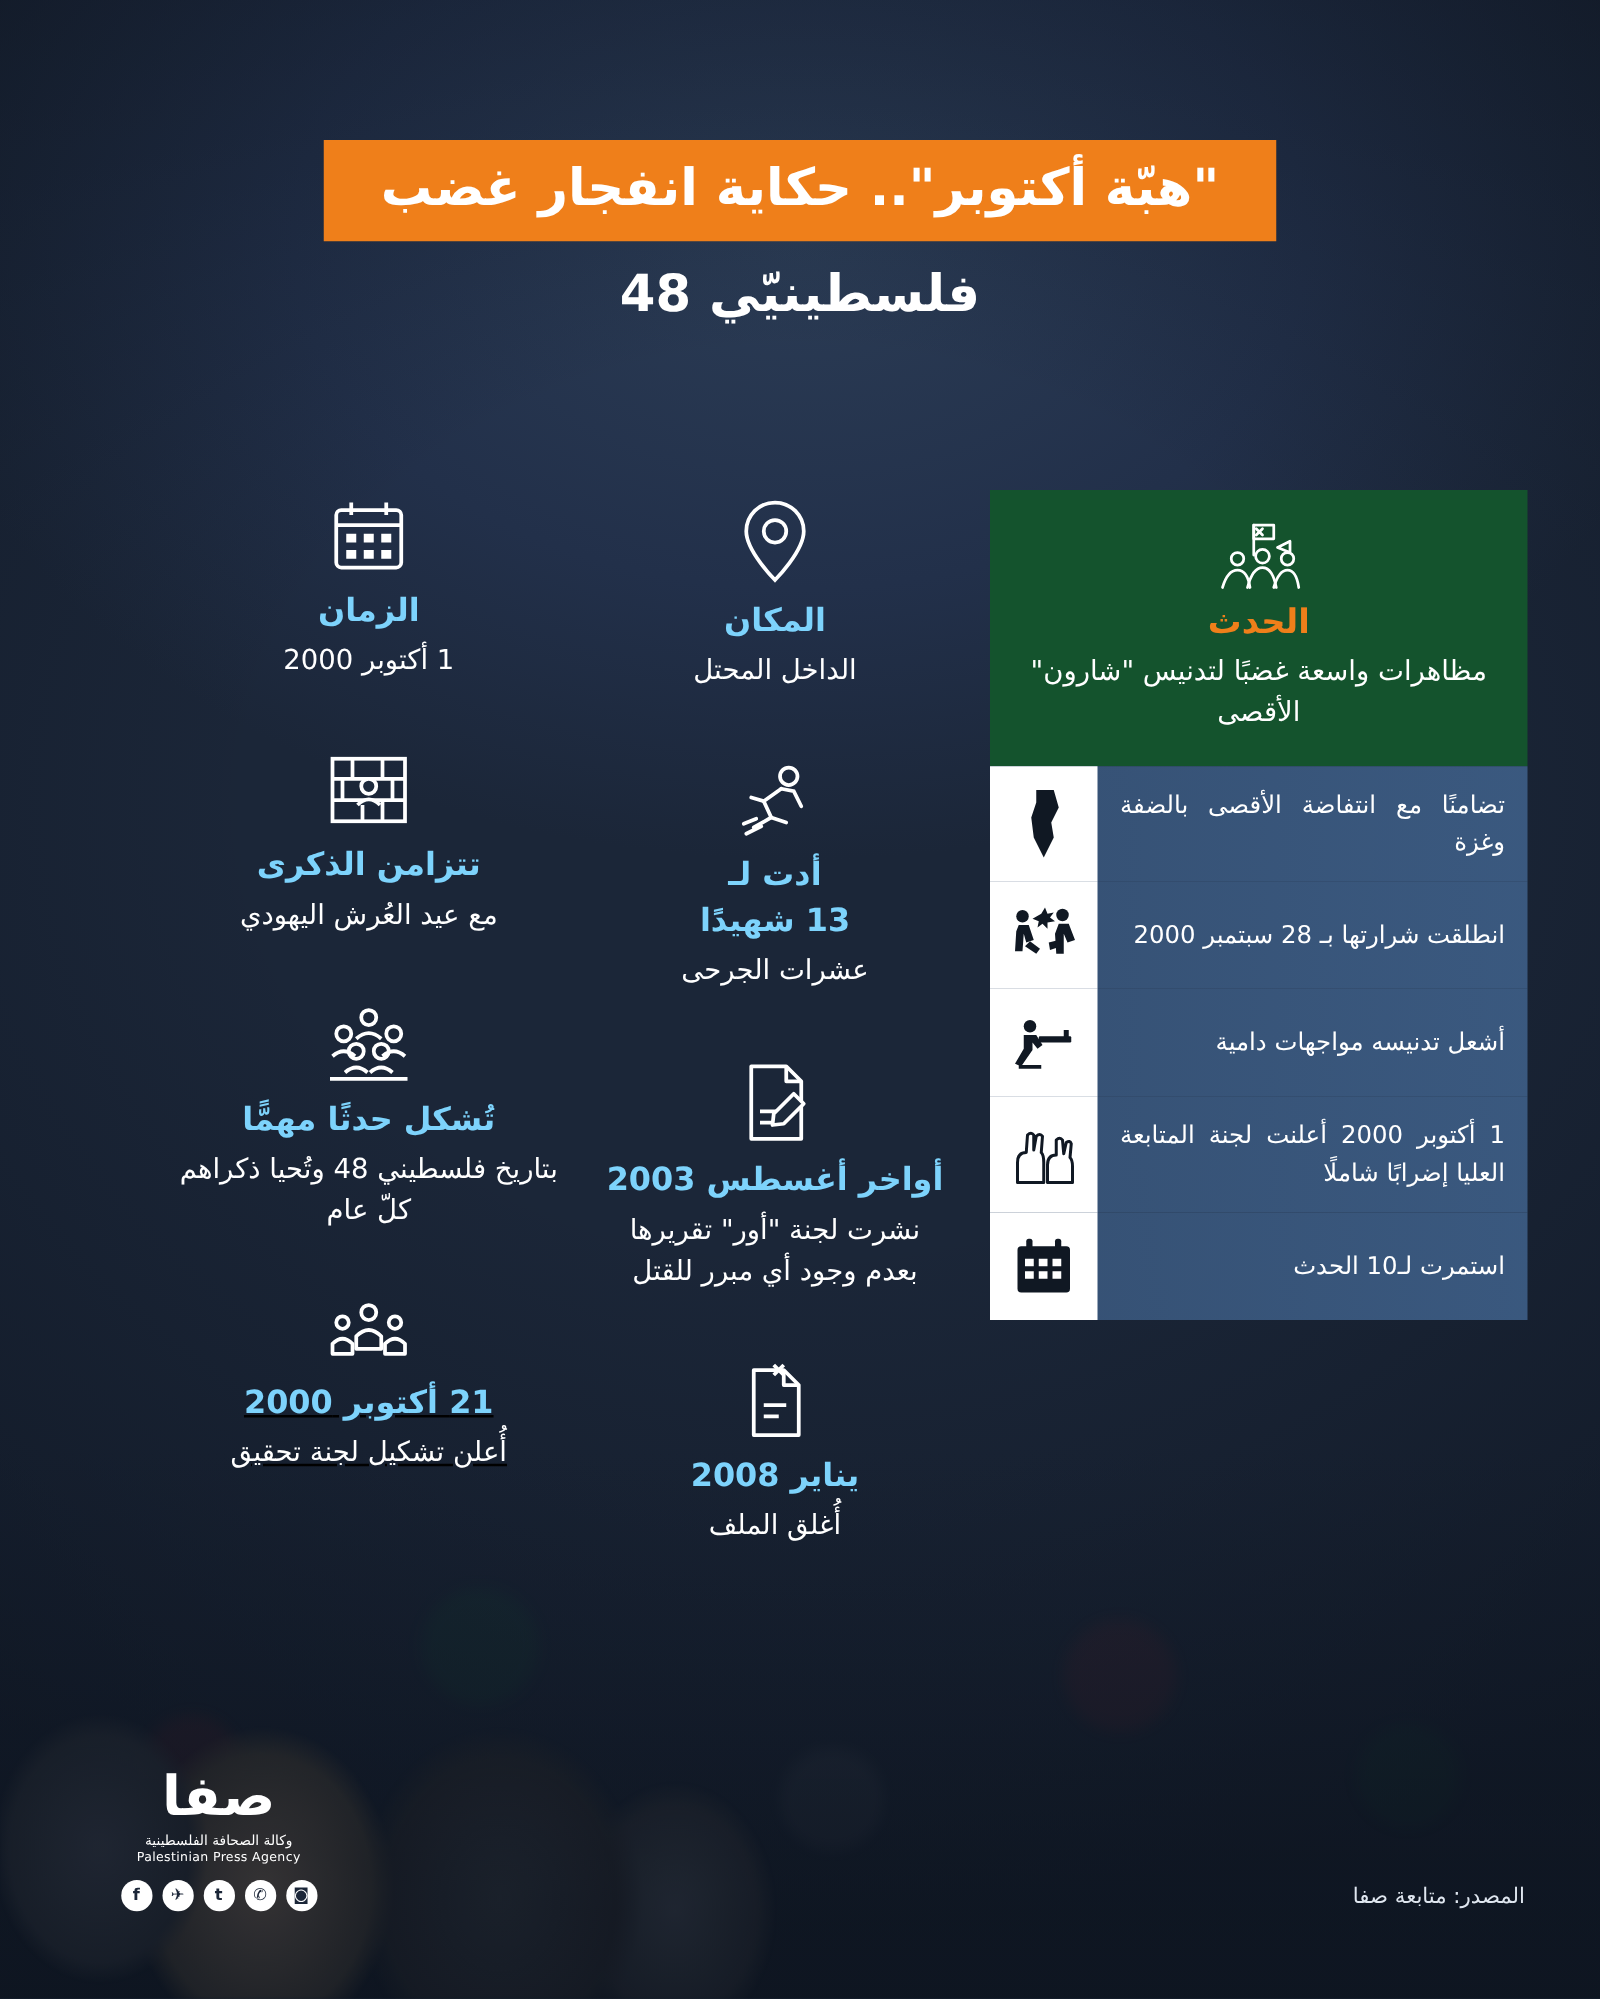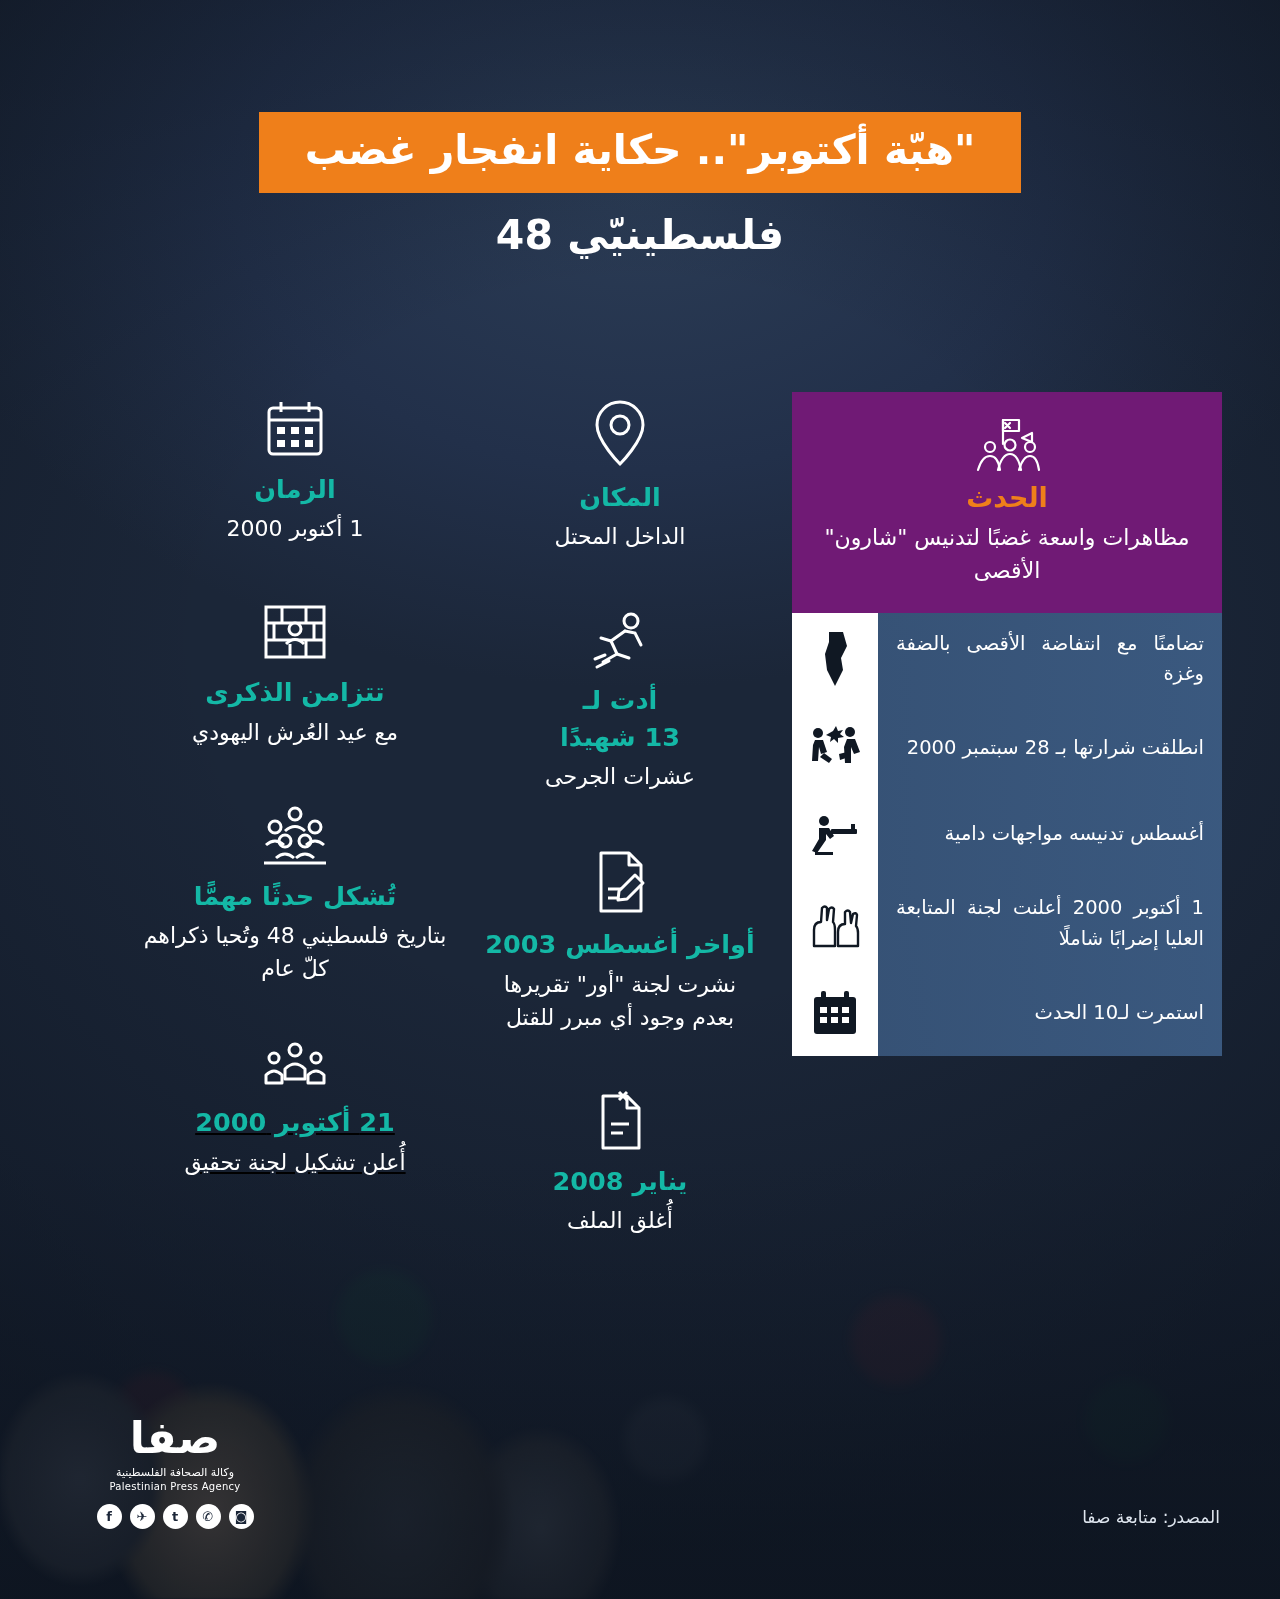--- a/index.html
+++ b/index.html
@@ -69,21 +69,21 @@
     font-size: 41px; font-weight: bold;
     direction: rtl;
   }
 
   
   .cols { position: absolute; top: 392px; left: 0; right: 0; }
 
   
   .col-right { position: absolute; right: 58px; top: 0; width: 430px; }
   .event-card {
-    background: #701a75;
+    background: #14532d;
     padding: 22px 26px 26px;
     text-align: center;
   }
   .event-icon { color: #ffffff; margin-bottom: 6px; }
   .event-title {
     color: #ef7f1a; font-size: 27px; font-weight: bold; margin-bottom: 8px;
   }
   .event-text {
     color: #ffffff; font-size: 22px; line-height: 1.5; direction: rtl;
   }
@@ -107,21 +107,21 @@
   }
 
   
   .col-mid { position: absolute; right: 520px; width: 280px; top: 6px; text-align: center; }
   
   .col-left { position: absolute; right: 830px; width: 310px; top: 6px; text-align: center; }
 
   .block { margin-bottom: 56px; }
   .block .bicon { color: #ffffff; margin-bottom: 12px; display: block; }
   .block h3 {
-    color: #14b8a6; font-size: 25.5px; font-weight: bold; line-height: 1.35;
+    color: #7dd3fc; font-size: 25.5px; font-weight: bold; line-height: 1.35;
     direction: rtl; margin-bottom: 6px;
   }
   .block p {
     color: #ffffff; font-size: 22px; line-height: 1.5; direction: rtl;
   }
 
   
   .logo-wrap { position: absolute; left: 70px; bottom: 70px; text-align: center; width: 210px; }
   .logo-word {
     color: #ffffff; font-size: 44px; font-weight: bold; direction: rtl;
@@ -197,21 +197,21 @@
           <path d="M18 30 l8 6 l-3 4 l-9 -6 z"></path>
           <circle cx="44" cy="9" r="5"></circle>
           <path d="M41 16 l8 0 l5 13 l-6 2 l-3 -7 l0 16 l-6 0 l-1 -16 z"></path>
           <path d="M33 31 l8 -2 l2 5 l-9 3 z"></path>
           <path d="M27 8 l3 -5 l2 5 l5 -1 l-3 4 l4 3 l-6 1 l0 5 l-4 -4 l-4 3 l1 -5 l-5 -2 z"></path>
         </svg>
       </div>
     </div>
 
     <div class="list-row">
-      <div class="txt">أغسطس تدنيسه مواجهات دامية</div>
+      <div class="txt">أشعل تدنيسه مواجهات دامية</div>
       <div class="ico">
         <svg width="56" height="44" viewBox="0 0 56 44" fill="#101823">
           <circle cx="17" cy="9" r="5"></circle>
           <path d="M12 16 l10 0 l5 8 l-4 3 l-4 -5 l0 6 l-9 13 l-5 -2 l7 -12 z"></path>
           <path d="M8 40 l18 0 l0 3 l-18 0 z"></path>
           <rect x="24" y="17" width="26" height="5" rx="1"></rect>
           <rect x="44" y="12" width="4" height="6"></rect>
         </svg>
       </div>
     </div>

